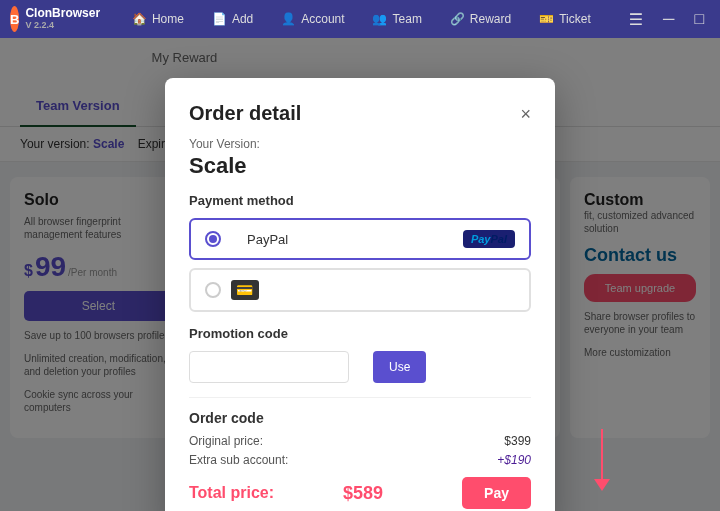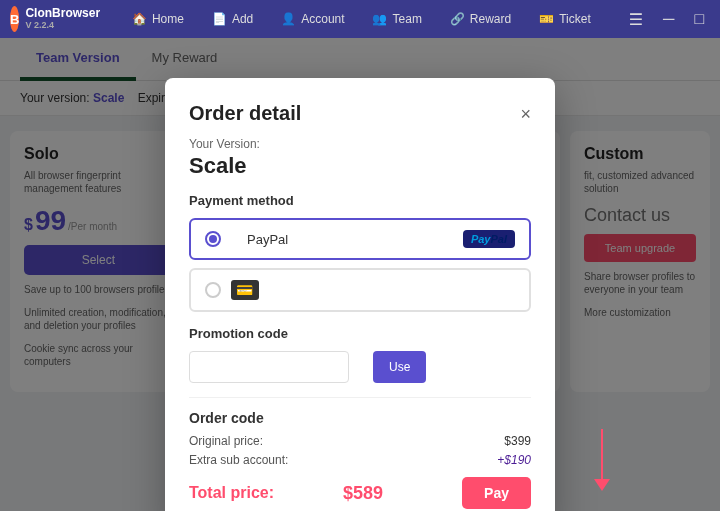--- a/index.html
+++ b/index.html
@@ -86,22 +86,23 @@
     .tab {
       padding: 12px 16px;
       font-size: 13px;
       cursor: pointer;
       color: #666;
       border-bottom: 2px solid transparent;
       margin-bottom: -1px;
     }
     .tab.active {
       color: #5a4fcf;
-      border-bottom: 4px solid #14532d;
-      font-weight: bold;
+      border-bottom: 2px solid #14532d;
+      font-weight: bold;
+      margin-top: 48px;
     }
 
     
     .version-info {
       padding: 10px 20px;
       background: white;
       font-size: 12px;
       color: #333;
       border-bottom: 1px solid #e8e8e8;
     }
@@ -164,35 +165,34 @@
     
     .custom-card {
       background: white;
       border-radius: 8px;
       padding: 14px;
       width: 140px;
     }
     .custom-card h3 {
       font-size: 16px;
       font-weight: bold;
-      margin-bottom: 6px;
       color: #222;
     }
     .custom-card p {
       font-size: 10px;
       color: #666;
       margin-bottom: 10px;
       line-height: 1.3;
     }
-    .contact-us { font-size: 18px; font-weight: normal; color: #737373; margin-bottom: 8px; }
+    .contact-us { font-size: 18px; font-weight: bold; color: #0369a1; margin-bottom: 8px; }
     .team-upgrade-btn {
       background: #ff4d6d;
       color: white;
       border: none;
-      border-radius: 4px;
+      border-radius: 11px;
       padding: 8px 14px;
       font-size: 11px;
       cursor: pointer;
       width: 100%;
       margin-bottom: 8px;
     }
 
     
     .overlay {
       position: absolute;

